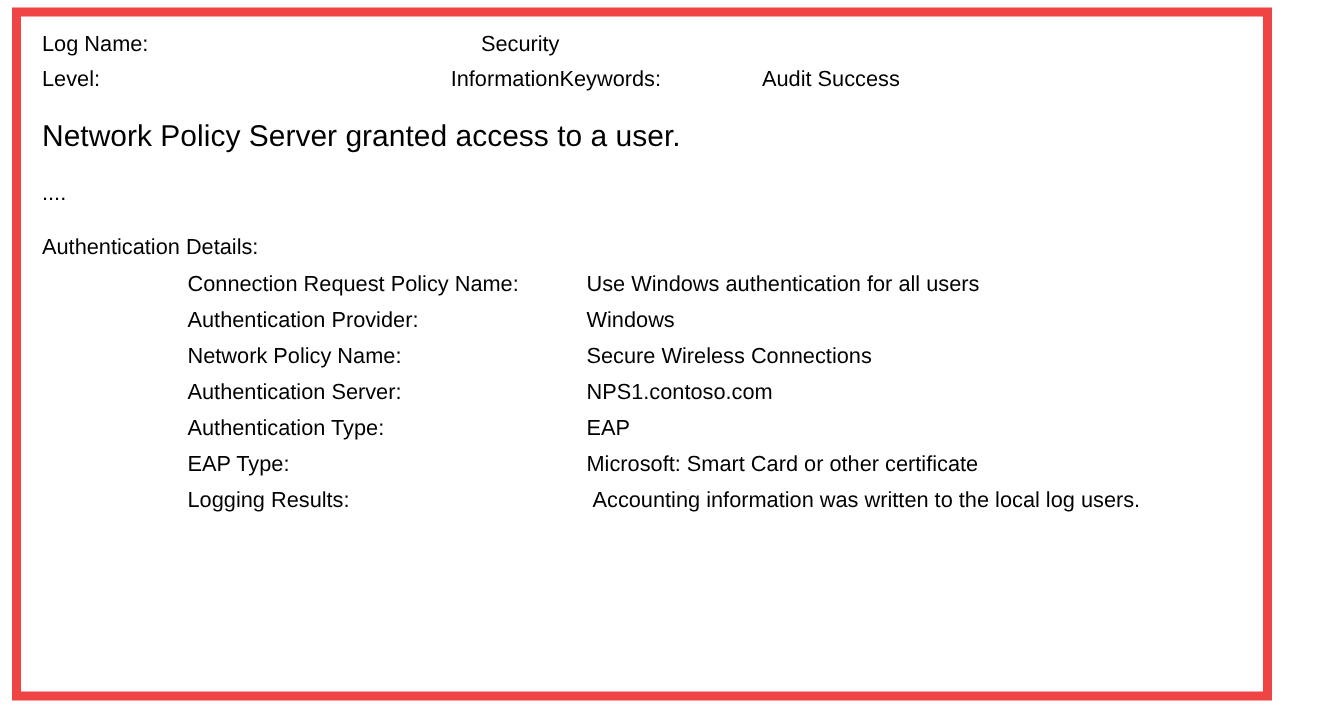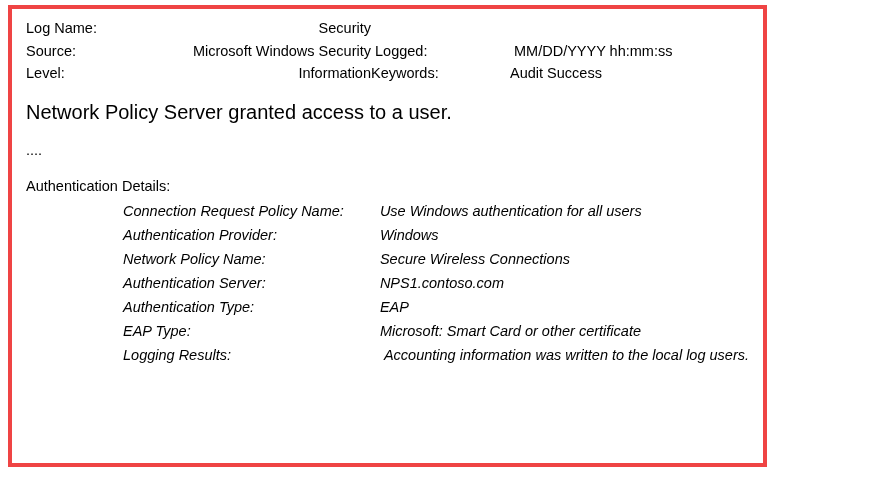--- a/index.html
+++ b/index.html
@@ -10,23 +10,23 @@
   body {
     width: 893px;
     height: 478px;
     font-family: "Liberation Sans", sans-serif;
     color: #000000;
   }
   #event-panel {
     position: absolute;
     left: 8px;
     top: 5px;
-    width: 759px;
+    width: 840px;
     height: 462px;
-    border: 4px solid #ef4444;
+    border: 6px solid #ef4444;
     background: #ffffff;
     box-sizing: border-box;
     overflow: hidden;
   }
   .inner {
     padding: 12px 14px 0 14px;
   }
   .hdr-table {
     border-collapse: collapse;
     font-size: 14.5px;
@@ -51,21 +51,20 @@
   }
   .auth-title {
     font-size: 14.5px;
     margin-top: 20px;
   }
   .det-table {
     border-collapse: collapse;
     font-size: 14.5px;
     margin-top: 9px;
     margin-left: 97px;
-    font-style: italic;
   }
   .det-table td {
     padding: 0 0 8px 0;
     vertical-align: top;
     white-space: nowrap;
   }
   .det-key { width: 266px; }
   .det-val { }
   .pad-left-1 { padding-left: 4px !important; }
 </style>
@@ -75,26 +74,20 @@
 <div id="event-panel">
   <div class="inner">
 
     <table class="hdr-table">
       <tbody>
         <tr>
           <td class="c-label1">Log Name:</td>
           <td class="c-value1">Security</td>
           <td class="c-label2"></td>
           <td class="c-value2"></td>
-        </tr>
-        <tr>
-          <td class="c-label1">Source:</td>
-          <td class="c-value1">Microsoft Windows Security</td>
-          <td class="c-label2 pad-left-1">Logged:</td>
-          <td class="c-value2 pad-left-1">MM/DD/YYYY hh:mm:ss</td>
         </tr>
         <tr>
           <td class="c-label1">Level:</td>
           <td class="c-value1">Information</td>
           <td class="c-label2">Keywords:</td>
           <td class="c-value2">Audit Success</td>
         </tr>
       </tbody>
     </table>
 

